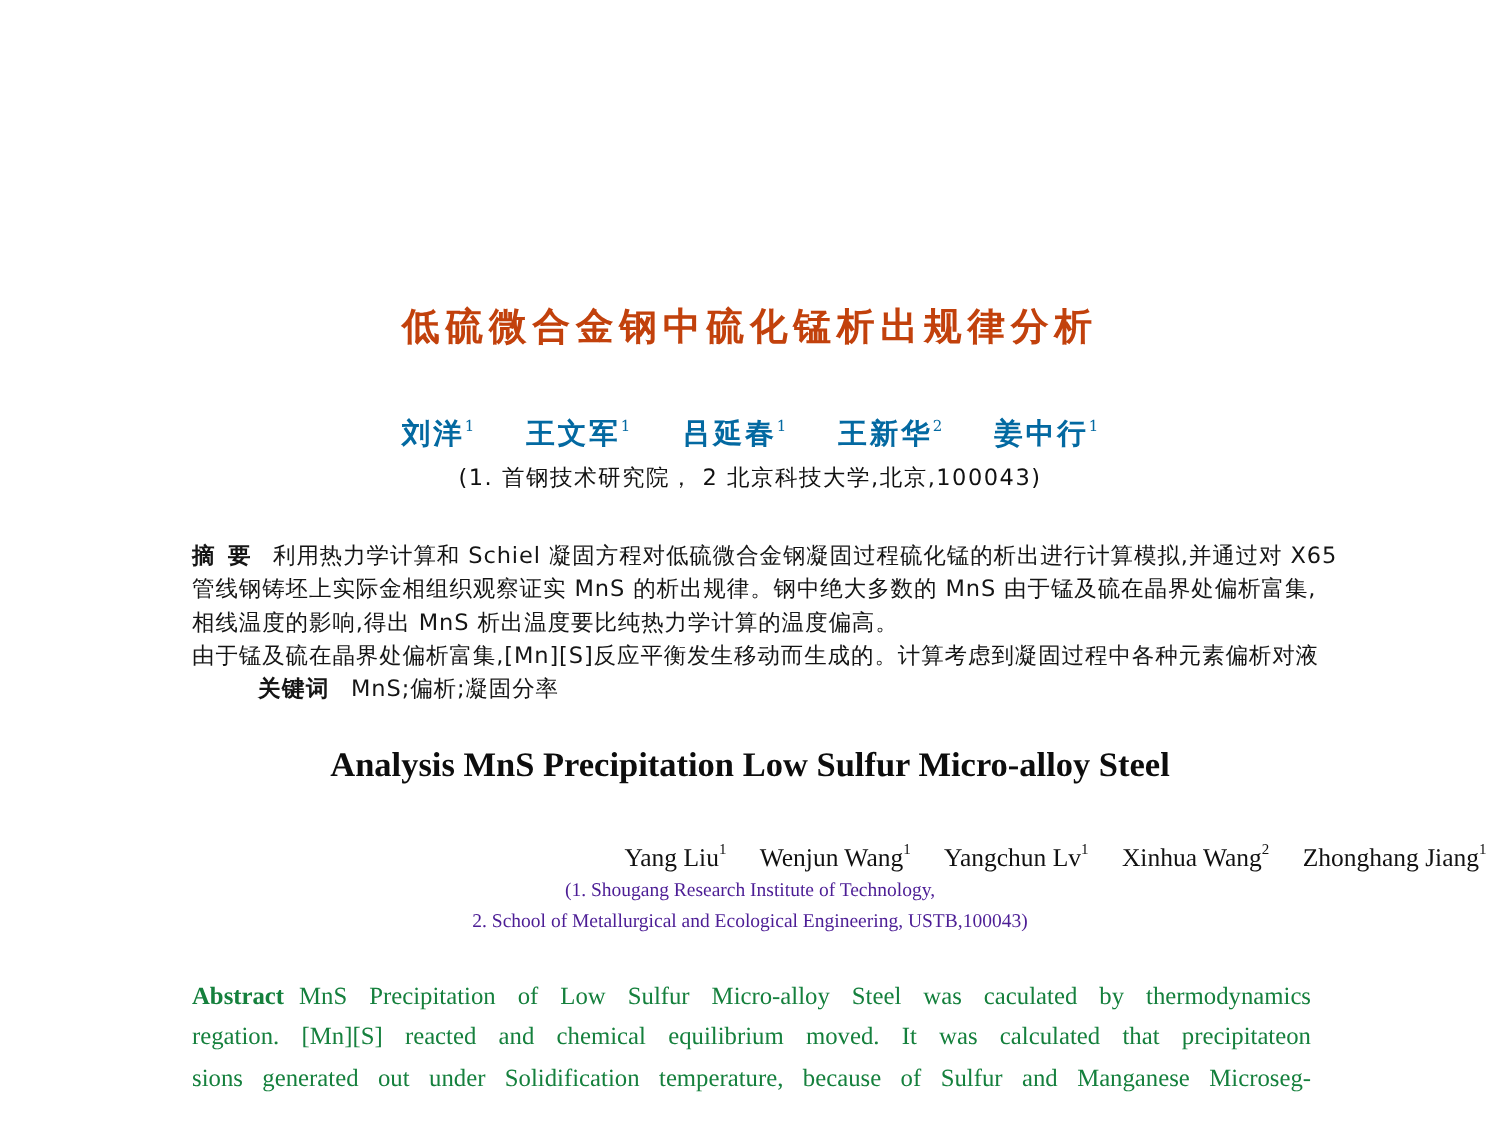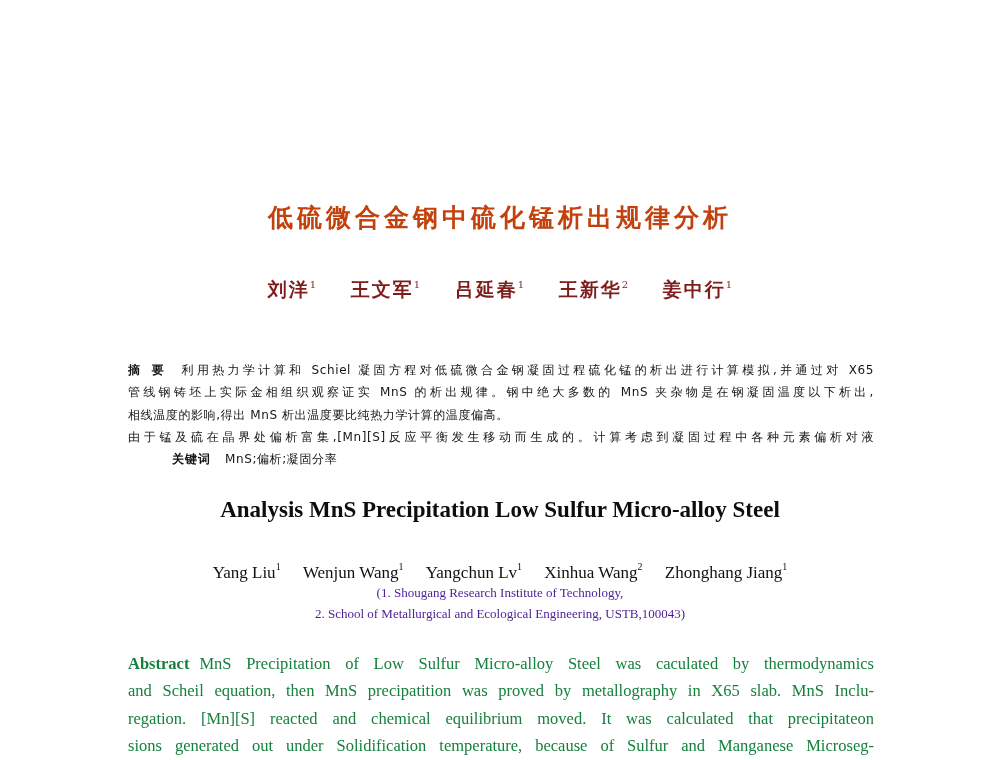--- a/index.html
+++ b/index.html
@@ -35,21 +35,21 @@
     .cn-authors {
       position: absolute;
       left: 0; width: 1000px;
       top: 272px;
       text-align: center;
       font-family: "DejaVu Serif", serif;
       font-size: 19px;
       font-weight: bold;
       line-height: 26px;
       letter-spacing: 2px;
-      color: #7f1d1d;
+      color: #0369a1;
     }
     .cn-authors .author { margin: 0 13px; }
     .cn-authors sup, .en-authors sup {
       font-size: 10px;
       font-weight: normal;
       vertical-align: 8px;
       letter-spacing: 0;
     }
     .cn-affil {
       position: absolute;
@@ -61,21 +61,21 @@
       line-height: 22px;
       letter-spacing: 1px;
       color: #111;
     }
     .cn-abstract {
       position: absolute;
       left: 128px;
       width: 746px;
       top: 359px;
       font-family: "DejaVu Sans", sans-serif;
-      font-size: 12px;
+      font-size: 15px;
       line-height: 22.3px;
       text-align: justify;
       text-align-last: left;
       letter-spacing: 0.6px;
       color: #151515;
     }
     .cn-abstract .line {
       display: block;
       white-space: nowrap;
       text-align: justify;
@@ -101,21 +101,21 @@
       font-family: "Liberation Serif", serif;
       font-size: 23px;
       font-weight: bold;
       line-height: 32px;
       color: #0d0d0d;
     }
     .en-authors {
       position: absolute;
       left: 0; width: 1000px;
       top: 555px;
-      text-align: center;
+      text-align: right;
       font-family: "Liberation Serif", serif;
       font-size: 17px;
       line-height: 24px;
       color: #111;
     }
     .en-authors .author { margin: 0 9px; }
     .en-affil-1, .en-affil-2 {
       position: absolute;
       left: 0; width: 1000px;
       text-align: center;
@@ -155,42 +155,42 @@
   <div class="cn-title">低硫微合金钢中硫化锰析出规律分析</div>
 
   <div class="cn-authors">
     <span class="author"><span>刘洋</span><sup>1</sup></span>
     <span class="author"><span>王文军</span><sup>1</sup></span>
     <span class="author"><span>吕延春</span><sup>1</sup></span>
     <span class="author"><span>王新华</span><sup>2</sup></span>
     <span class="author"><span>姜中行</span><sup>1</sup></span>
   </div>
 
+  <div class="cn-affil">(1. 首钢技术研究院， 2 北京科技大学,北京,100043)</div>
 
   <div class="cn-abstract">
     <span class="line"><span class="label-bold">摘要</span><span>利用热力学计算和 Schiel 凝固方程对低硫微合金钢凝固过程硫化锰的析出进行计算模拟,并通过对 X65</span></span>
-    <span class="line">管线钢铸坯上实际金相组织观察证实 MnS 的析出规律。钢中绝大多数的 MnS 夹杂物是在钢凝固温度以下析出,</span>
+    <span class="line">管线钢铸坯上实际金相组织观察证实 MnS 的析出规律。钢中绝大多数的 MnS 由于锰及硫在晶界处偏析富集,</span>
     <span class="line last">相线温度的影响,得出 MnS 析出温度要比纯热力学计算的温度偏高。</span>
     <span class="line">由于锰及硫在晶界处偏析富集,[Mn][S]反应平衡发生移动而生成的。计算考虑到凝固过程中各种元素偏析对液</span>
     <span class="line last"><span class="kw-label">关键词</span><span>MnS;偏析;凝固分率</span></span>
   </div>
 
   <div class="en-title">Analysis MnS Precipitation Low Sulfur Micro-alloy Steel</div>
 
   <div class="en-authors">
     <span class="author"><span>Yang Liu</span><sup>1</sup></span>
     <span class="author"><span>Wenjun Wang</span><sup>1</sup></span>
     <span class="author"><span>Yangchun Lv</span><sup>1</sup></span>
     <span class="author"><span>Xinhua Wang</span><sup>2</sup></span>
     <span class="author"><span>Zhonghang Jiang</span><sup>1</sup></span>
   </div>
 
   <div class="en-affil-1">(1. Shougang Research Institute of Technology,</div>
   <div class="en-affil-2">2. School of Metallurgical and Ecological Engineering, USTB,100043)</div>
 
   <div class="en-abstract">
     <span class="line"><span class="label">Abstract</span><span>MnS Precipitation of Low Sulfur Micro-alloy Steel was caculated by thermodynamics</span></span>
-    <span class="line">and Scheil equation, then MnS precipatition was proved by metallography in X65 slab.  MnS Inclu-</span>
     <span class="line">regation.  [Mn][S] reacted and chemical equilibrium moved.  It was calculated that precipitateon</span>
     <span class="line">sions generated out under Solidification temperature,  because of Sulfur and Manganese Microseg-</span>
   </div>
 
 </div>
 
 </body></html>

